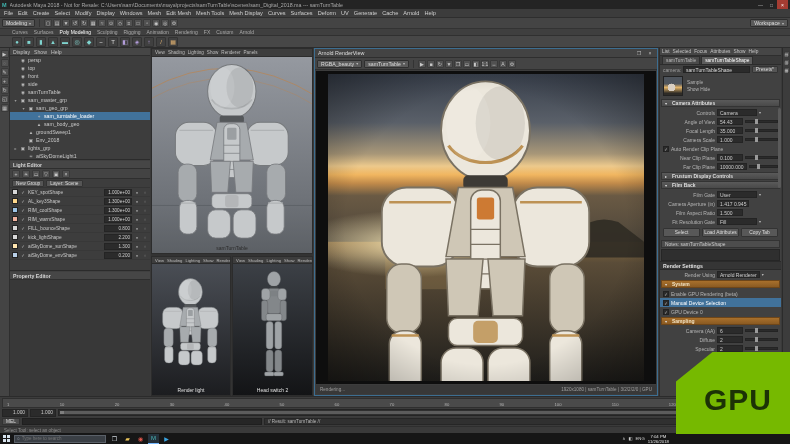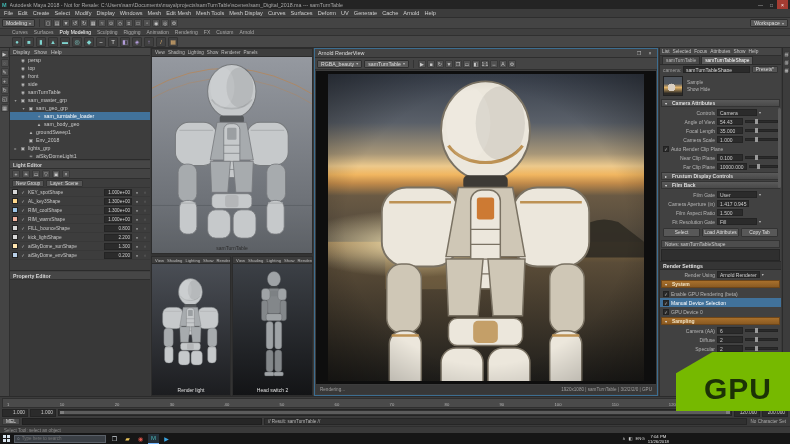--- a/index.html
+++ b/index.html
@@ -124,21 +124,21 @@
 .winlogo{width:8px;height:8px;display:grid;grid-template-columns:3px 3px;grid-template-rows:3px 3px;gap:1px;flex:none}
 .winlogo i{background:#d7e3ee}
 .tb-search{width:92px;height:8px;background:#3a3f45;border:1px solid #5a6068;display:flex;align-items:center;gap:2px;padding:0 2px;flex:none}
 .tb-search .mag{color:#aeb4bb;font-size:4.6px}
 .tb-search input{background:transparent;border:0;outline:0;color:#b9bec4;font-size:4.5px;width:100%}
 .tb-app{width:11px;height:10px;display:flex;align-items:center;justify-content:center;font-size:6px;flex:none}
 .tb-app.active{border-bottom:1px solid #76b9ff;background:#24303a}
 .tb-tray{margin-left:auto;display:flex;align-items:center;gap:3px;color:#cfcfcf;font-size:4.3px;padding-right:118px}
 .tb-clock{text-align:center;line-height:5px;font-size:4.3px;color:#e2e2e2}
 
-#gpu-badge{position:absolute;left:676px;top:352px;width:114px;height:59px;background:#76b900;clip-path:polygon(0 36%,32% 0,100% 0,100% 100%,0 100%);display:flex;align-items:center;justify-content:center;z-index:50}
+#gpu-badge{position:absolute;left:676px;top:352px;width:114px;height:82px;background:#76b900;clip-path:polygon(0 36%,32% 0,100% 0,100% 100%,0 100%);display:flex;align-items:center;justify-content:center;z-index:50}
 #gpu-badge span{font-size:30px;font-weight:bold;color:#1c3206;letter-spacing:1px;padding:14px 0 0 10px}
 
 .bot-gray{--a1:#c6c9cb;--a2:#a7abae;--ac:#9b9fa2;--dk:#54575a;--ln:#76797c;--gd:#b0b3b5}
 .bot-darkgray{--a1:#9fa3a6;--a2:#83878a;--ac:#7d8184;--dk:#3f4245;--ln:#5d6063;--gd:#8d9093}
 .bot-color{--a1:#ece7dc;--a2:#cfc7b6;--ac:#cd7a33;--dk:#3d3a35;--ln:#7a7263;--gd:#bd9254}
 </style>
 </head>
 <body>
 
 <svg width="0" height="0" style="position:absolute" aria-hidden="true">

